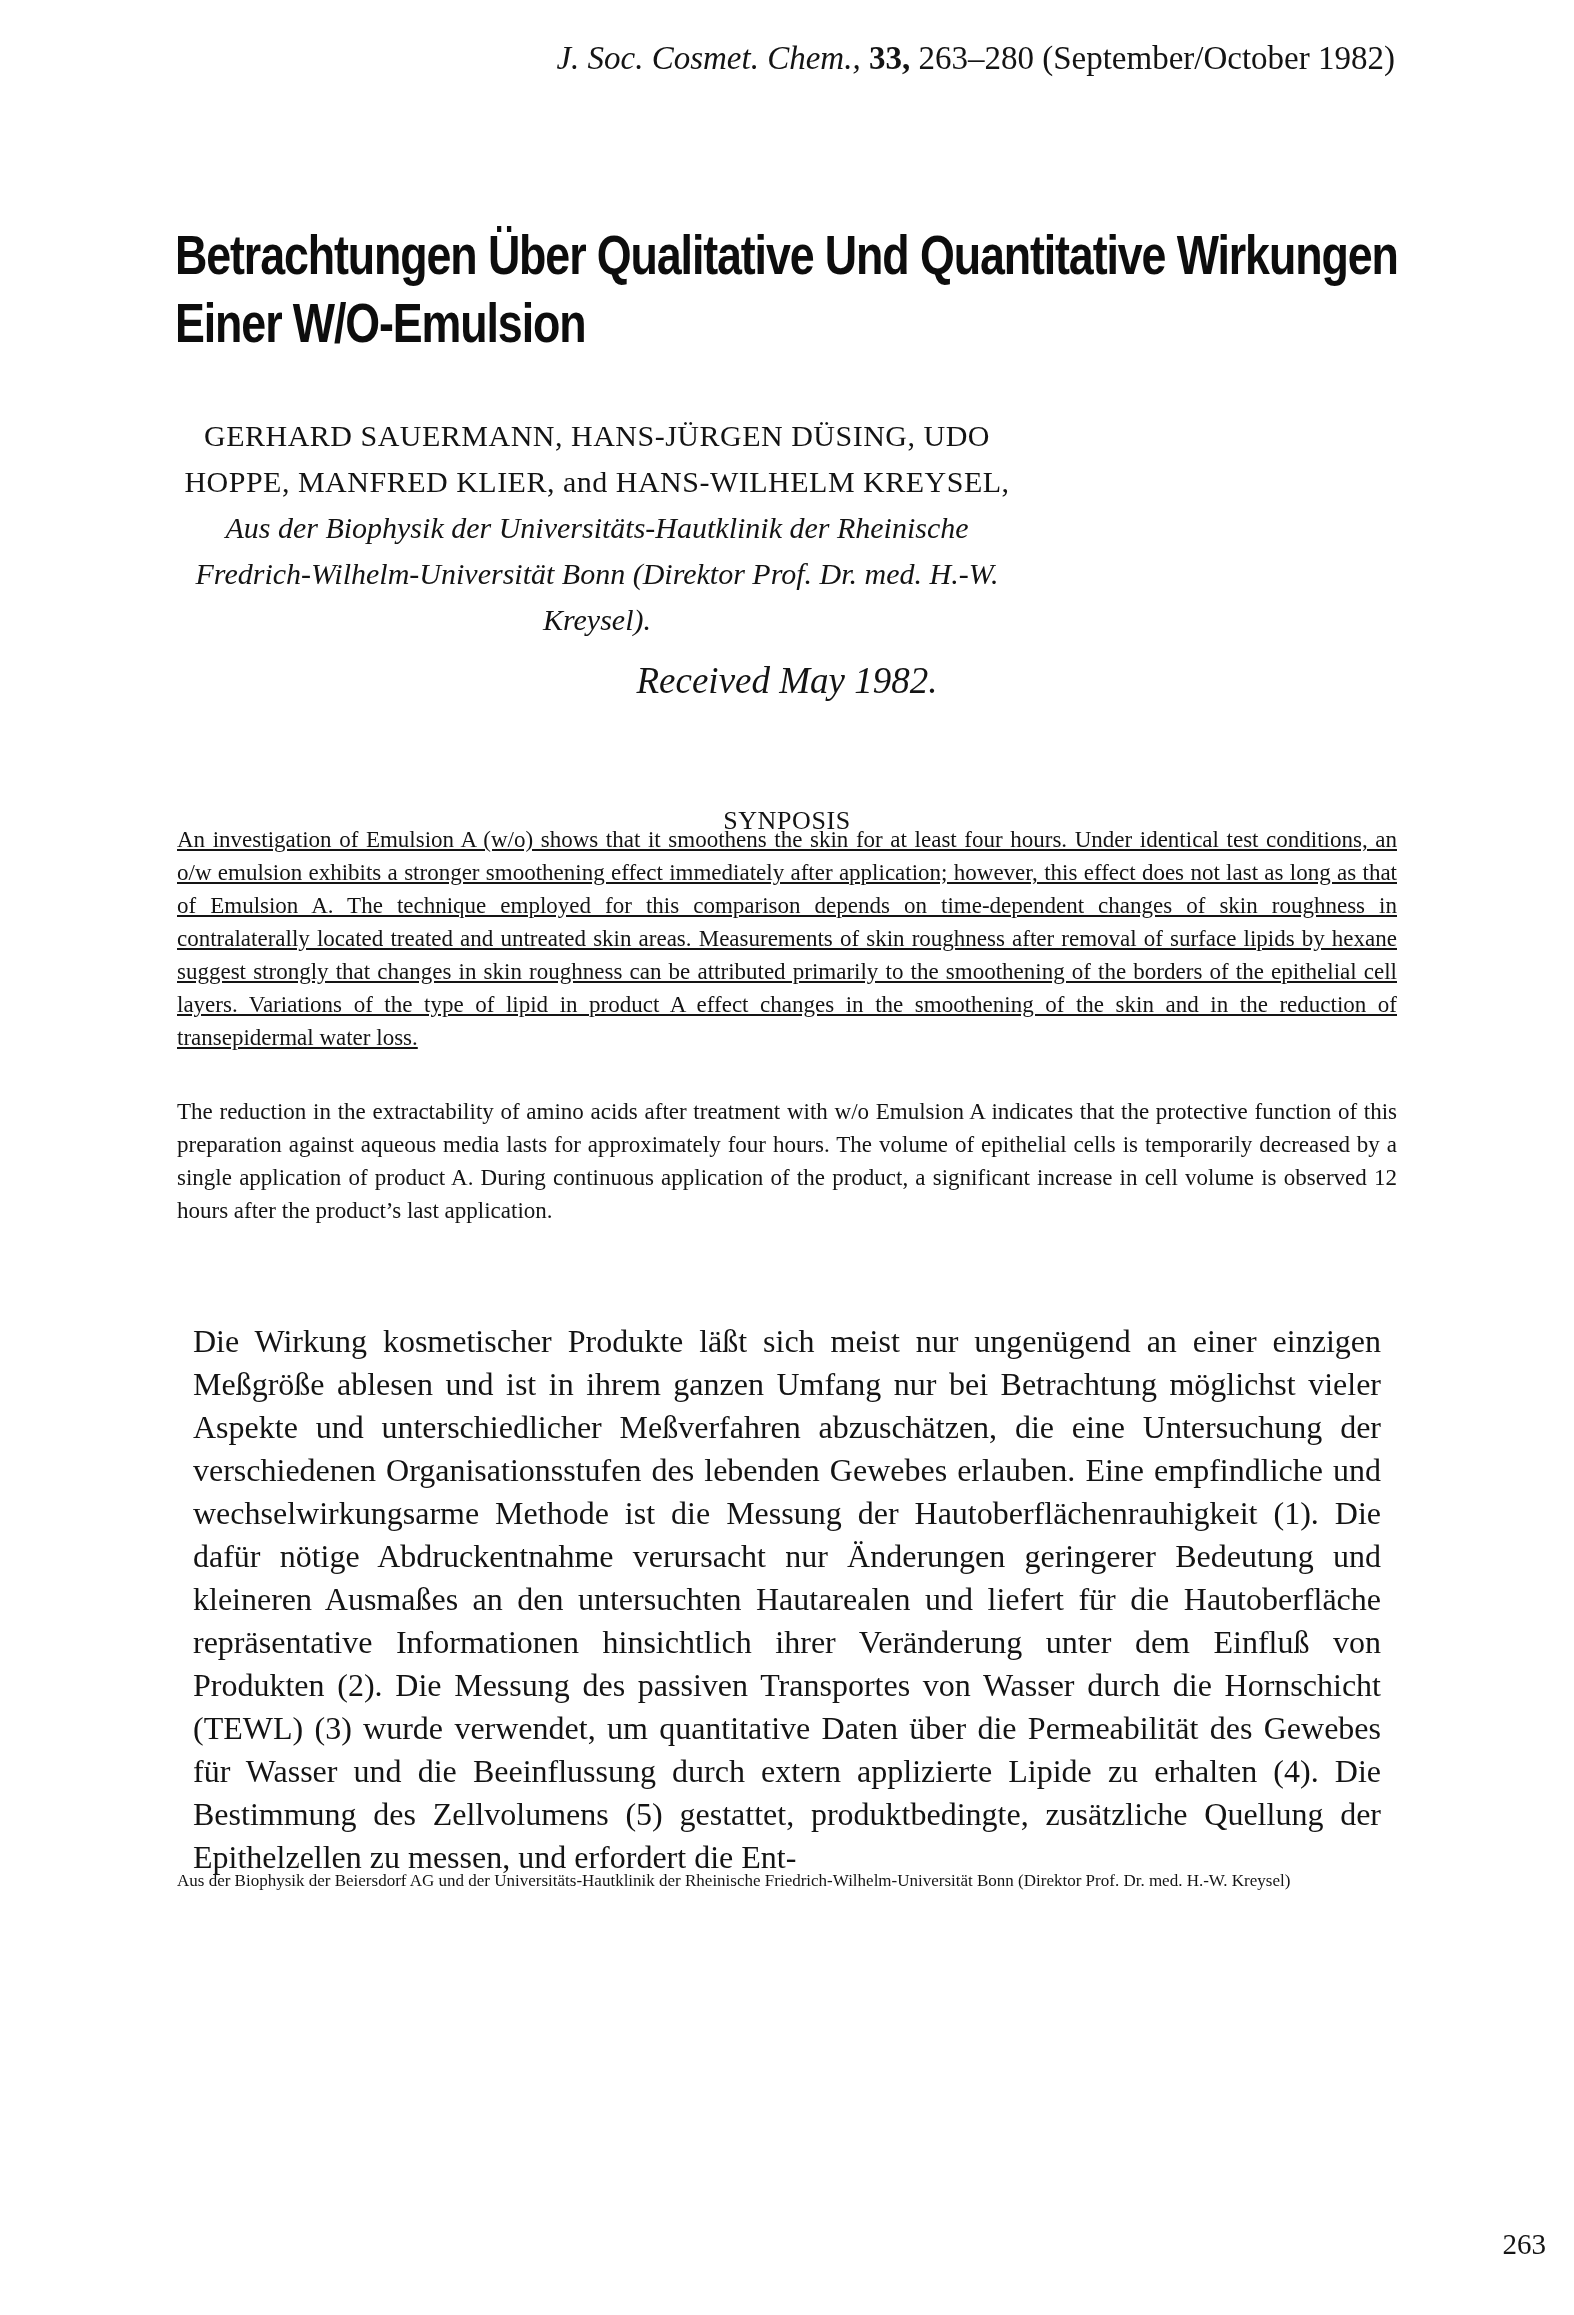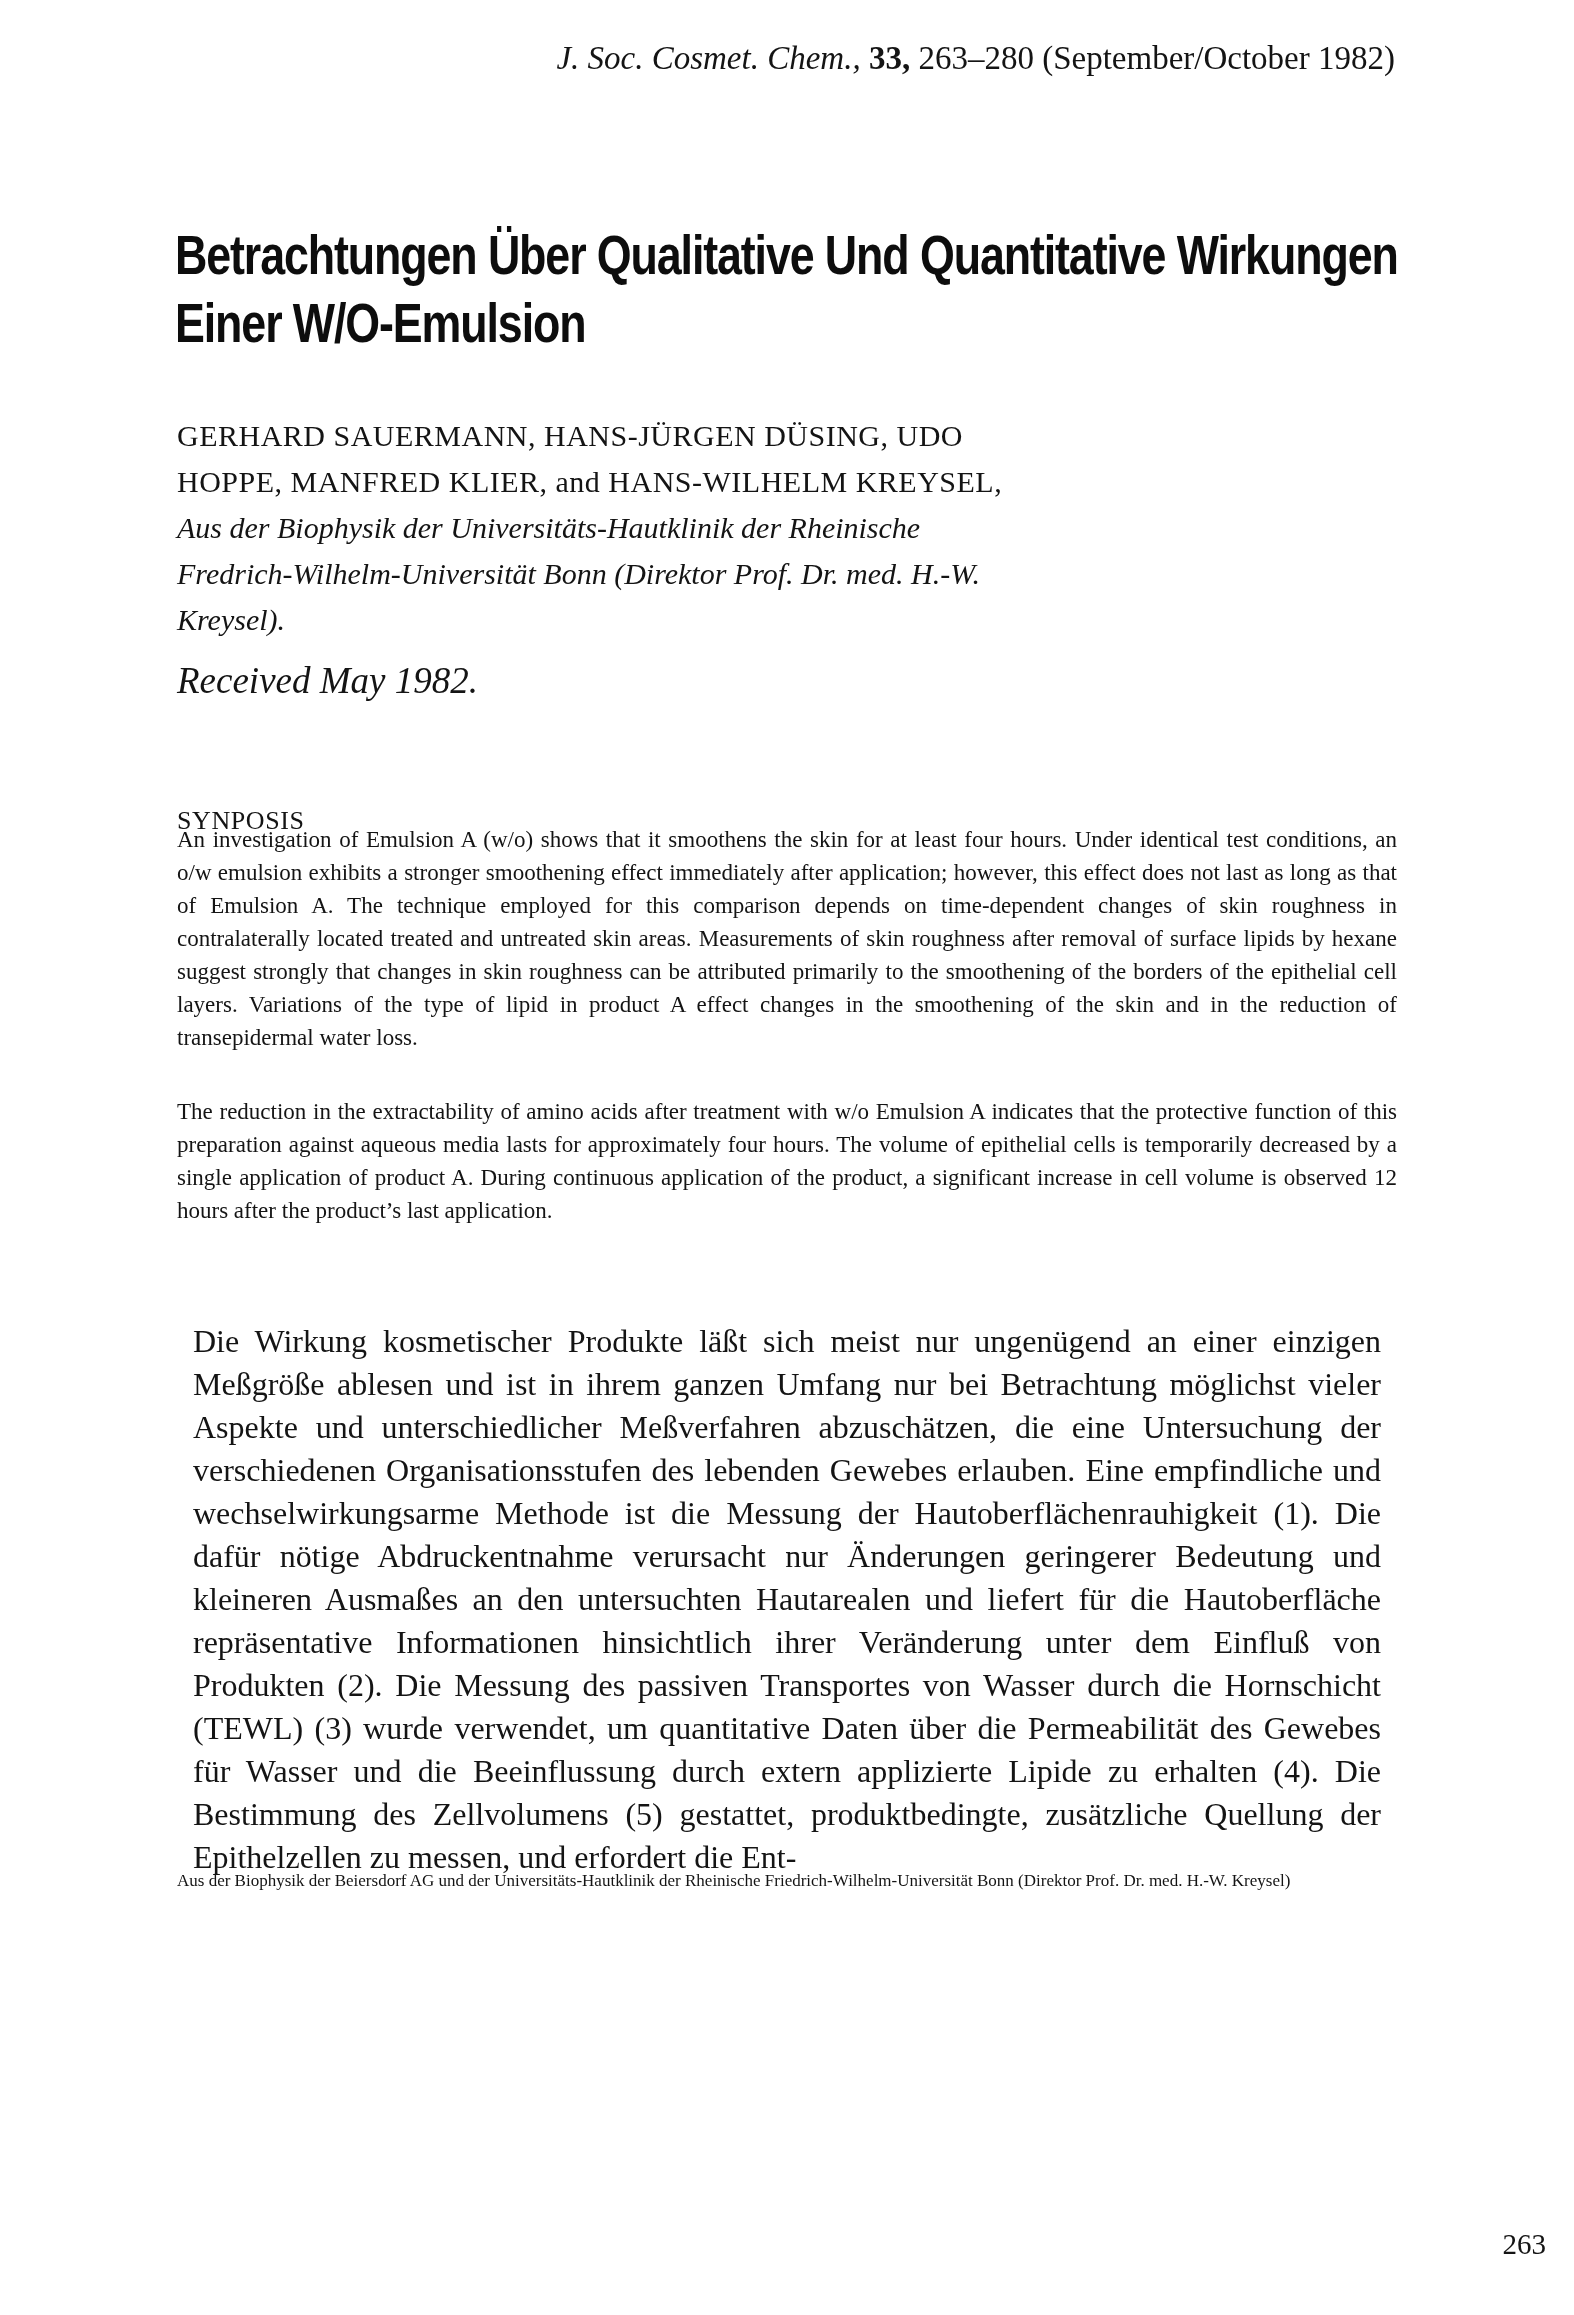--- a/index.html
+++ b/index.html
@@ -2,21 +2,21 @@
 <html><head>
 <meta charset="utf-8">
 <style>
   html, body { margin: 0; padding: 0; background: #ffffff; }
   body {
     width: 1575px; height: 2315px; position: relative; overflow: hidden;
     color: #141414;
     font-family: "Liberation Serif", "DejaVu Serif", serif;
   }
   .page { position: absolute; left: 0; top: 12px; width: 1575px; height: 2315px; }
-  .col { position: absolute; left: 177px; width: 1220px; }
+  .col { position: absolute; left: 177px; width: 1220px; text-align: center; }
 
   .journal {
     position: absolute; top: 25px; right: 180px;
     font-size: 33px; line-height: 42px; white-space: nowrap;
   }
   .journal .it { font-style: italic; }
   .journal .bold { font-weight: bold; }
 
   .title {
     position: absolute; top: 209px; left: 175px; width: 1255px;
@@ -34,21 +34,21 @@
   .authors .caps { letter-spacing: 0.5px; }
   .authors .it { font-style: italic; }
 
   .received { top: 649px; font-size: 37px; line-height: 39px; font-style: italic; }
 
   .syn-head { top: 763px; font-size: 26px; line-height: 35px; letter-spacing: 0.6px; margin-top: 28px; }
 
   .abstract {
     font-size: 23px; line-height: 33px; text-align: justify;
   }
-  .abs1 { top: 811px; }
+  .abs1 { top: 811px; text-decoration: underline; }
   .abs2 { top: 1083px; }
   .abstract p { margin: 0; }
 
   .body {
     top: 1292px; font-size: 32px; line-height: 43px; text-align: justify;
   }
   .body p { margin: 16px; }
 
   .footnote {
     top: 1852px; font-size: 17px; line-height: 33px; text-align: justify;

